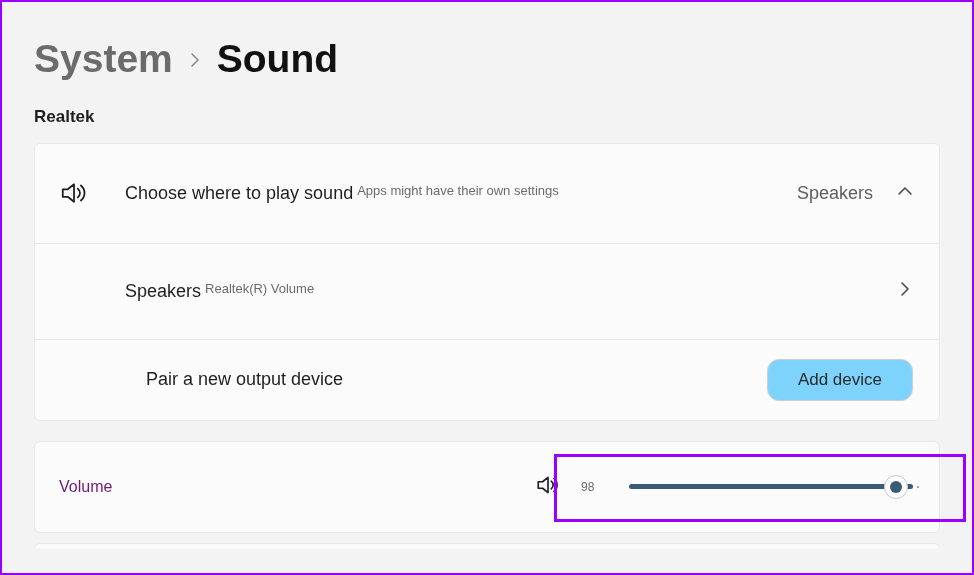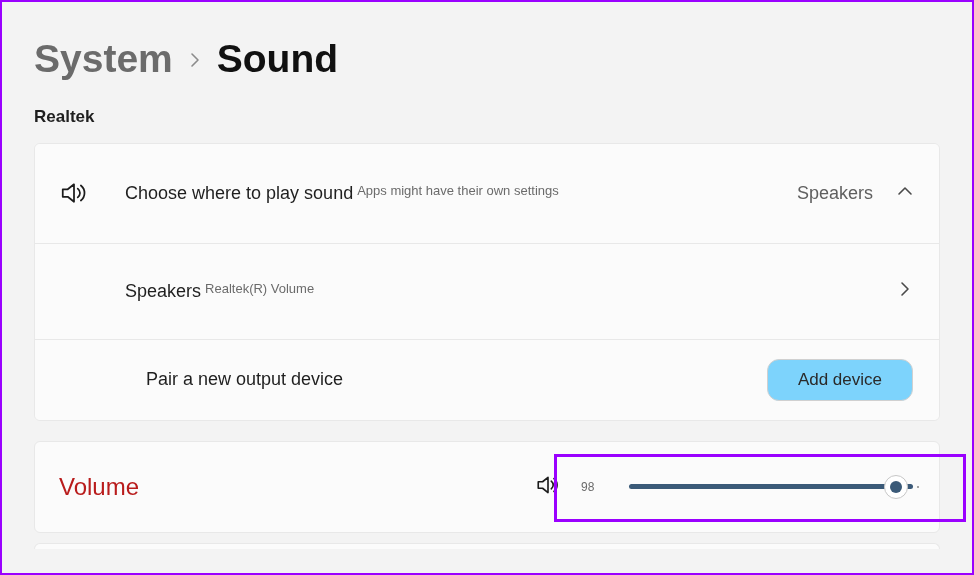--- a/index.html
+++ b/index.html
@@ -151,22 +151,22 @@
       background: #fbfbfb;
       min-height: 92px;
       display: flex;
       align-items: center;
       padding-left: 24px;
       padding-right: 26px;
       position: relative;
     }
 
     .volume-title {
-      font-size: 24px;
-      color: #b91c1c;
+      font-size: 16px;
+      color: #701a75;
     }
 
     .volume-controls {
       flex: 1;
       display: flex;
       align-items: center;
       justify-content: flex-end;
       gap: 20px;
     }
 

